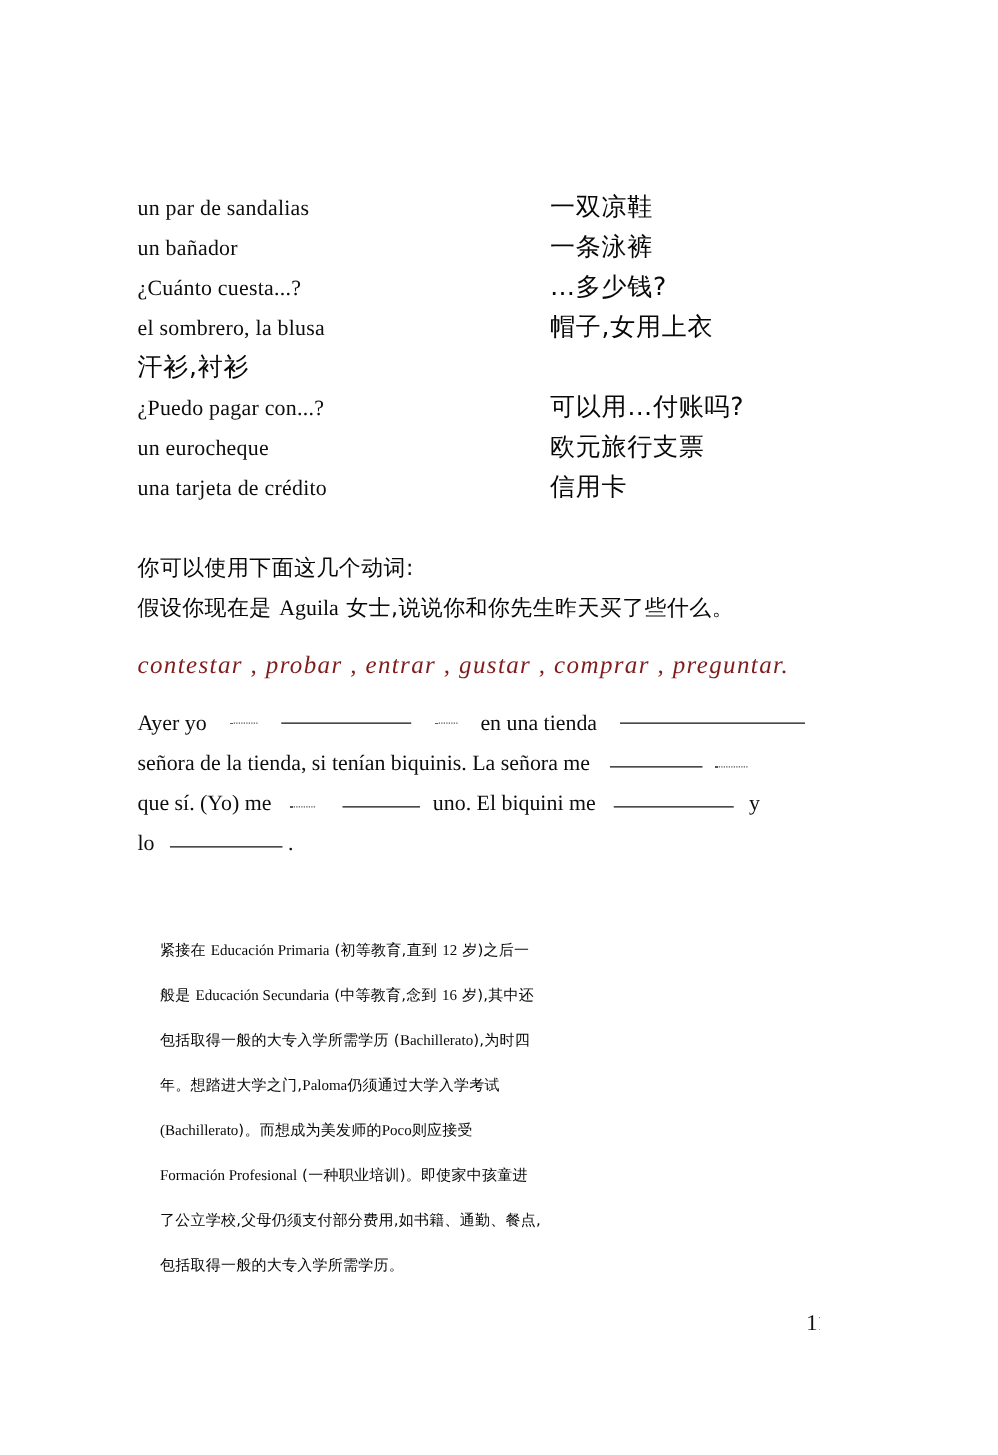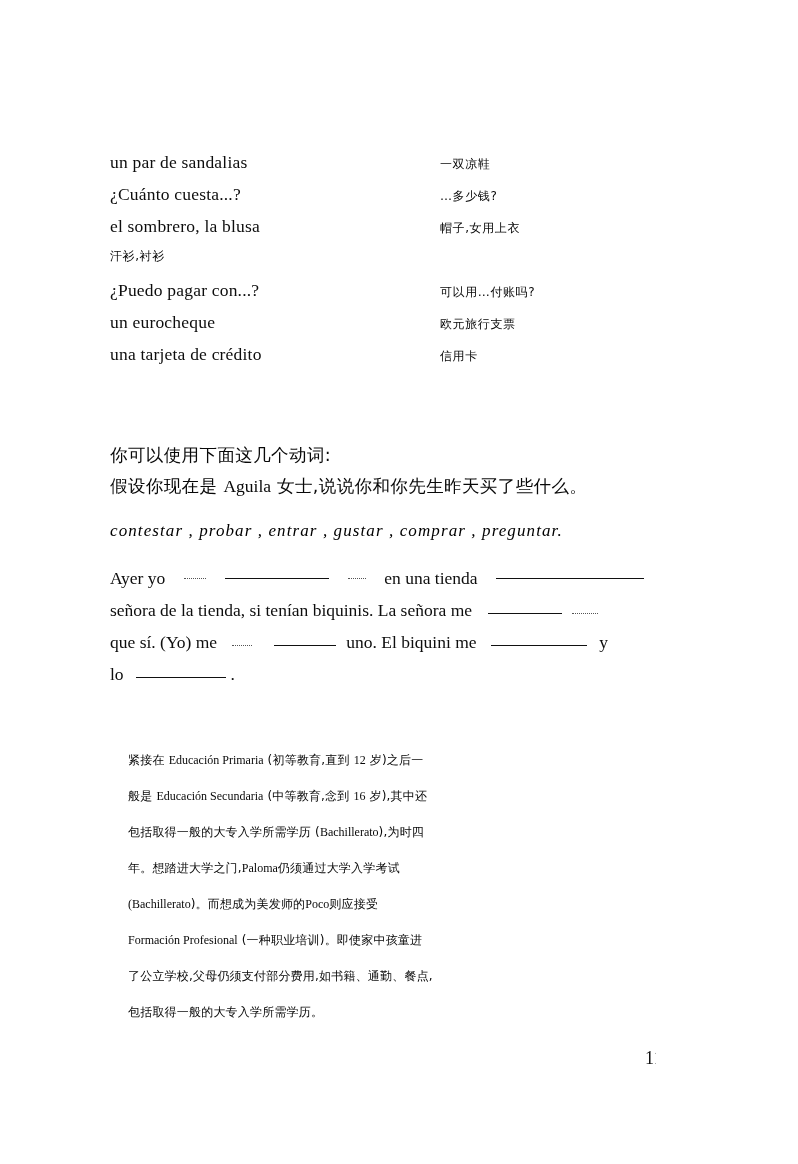--- a/index.html
+++ b/index.html
@@ -36,21 +36,21 @@
   .vocab-es {
     width: 330px;
     font-family: "Liberation Serif", "DejaVu Serif", serif;
     font-size: 17.5px;
     letter-spacing: 0.2px;
     color: #0d0d0d;
     white-space: nowrap;
   }
   .vocab-zh {
     font-family: "DejaVu Sans", "Liberation Sans", sans-serif;
-    font-size: 12px;
+    font-size: 20px;
     letter-spacing: 0.6px;
     color: #080808;
     white-space: nowrap;
   }
 
   
   #instruction-block {
     position: absolute;
     left: 110px;
     top: 440px;
@@ -69,23 +69,23 @@
     letter-spacing: 0;
   }
 
   
   #verb-list {
     position: absolute;
     left: 110px;
     top: 521px;
     font-family: "Liberation Serif", "DejaVu Serif", serif;
     font-style: italic;
-    font-size: 17px;
+    font-size: 20px;
     letter-spacing: 1.1px;
-    color: #000000;
+    color: #7f1d1d;
     white-space: nowrap;
   }
 
   
   #cloze-exercise {
     position: absolute;
     left: 110px;
     top: 562px;
     width: 578px;
     font-family: "Liberation Serif", "DejaVu Serif", serif;
@@ -186,20 +186,24 @@
 
 <div id="page">
 
   <div id="vocab-list">
 
     <div class="vocab-row">
       <span class="vocab-es">un par de sandalias</span>
       <span class="vocab-zh">一双凉鞋</span>
     </div>
 
+    <div class="vocab-row">
+      <span class="vocab-es">un bañador</span>
+      <span class="vocab-zh">一条泳裤</span>
+    </div>
 
     <div class="vocab-row">
       <span class="vocab-es">¿Cuánto cuesta...?</span>
       <span class="vocab-zh">…多少钱?</span>
     </div>
 
     <div class="vocab-row">
       <span class="vocab-es">el sombrero, la blusa</span>
       <span class="vocab-zh">帽子,女用上衣</span>
     </div>

